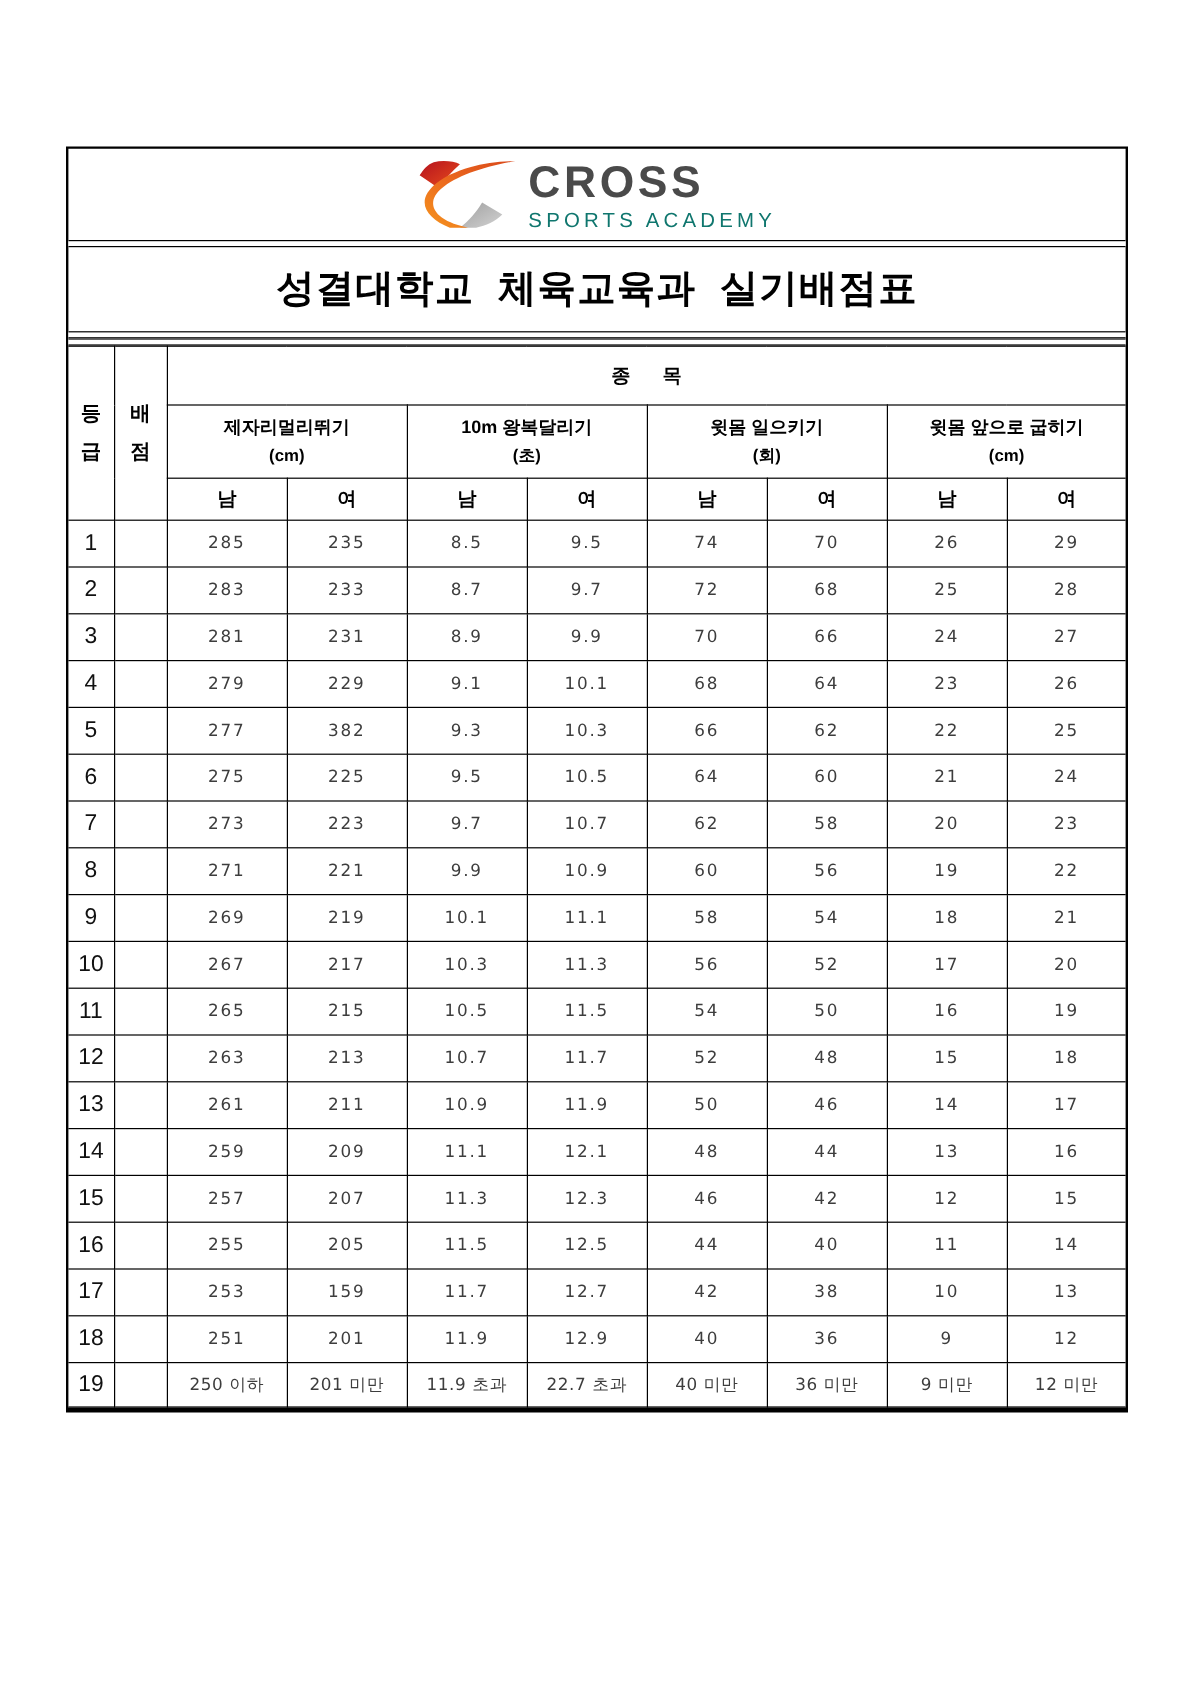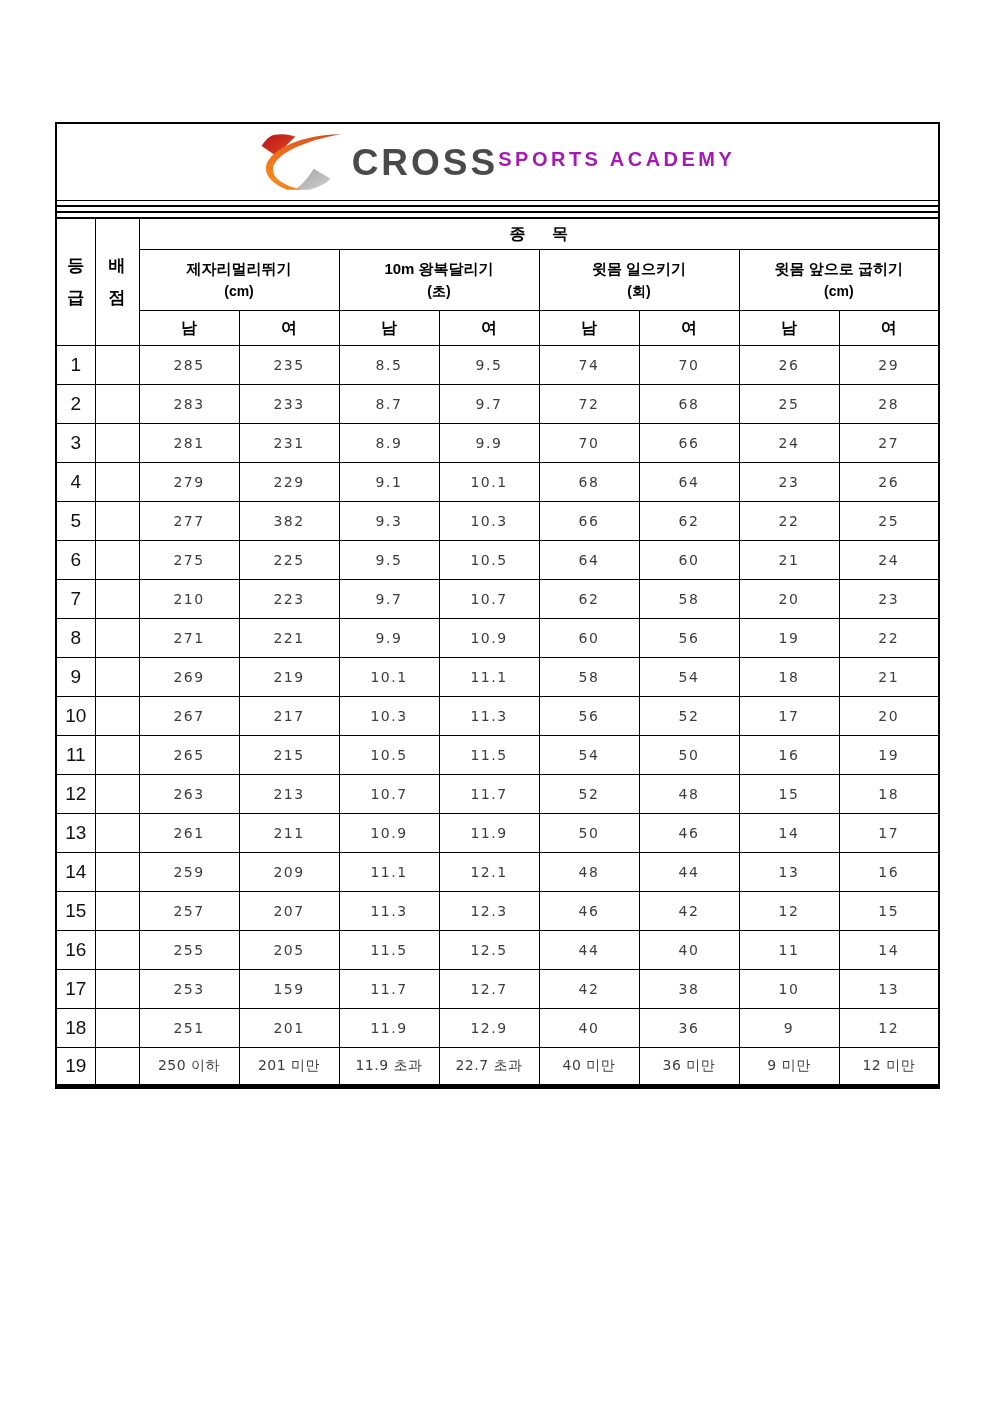--- a/index.html
+++ b/index.html
@@ -18,28 +18,28 @@
     border-bottom-width: 4px;
     background: #fff;
   }
   
   .logo-row {
     height: 76px;
     display: flex; align-items: center; justify-content: center;
   }
   .logo { display: flex; align-items: center; gap: 8px; }
   .logo-mark { width: 84px; height: 62px; flex: 0 0 auto; }
-  .logo-text { display: flex; flex-direction: row; line-height: 1; }
+  .logo-text { display: flex; flex-direction: column; line-height: 1; }
   .logo-brand {
     font-size: 37px; font-weight: bold; letter-spacing: 3px;
     color: #4a4a4a;
   }
   .logo-sub {
-    font-size: 20px; font-weight: bold; letter-spacing: 3.5px;
-    color: #a21caf; margin-top: 5px;
+    font-size: 17px; font-weight: normal; letter-spacing: 3.5px;
+    color: #0f766e; margin-top: 5px;
   }
   
   .dsep {
     height: 6px;
     border-top: 1px solid #000;
     border-bottom: 1px solid #000;
     background: #fff;
   }
   
   .title-row {
@@ -59,21 +59,21 @@
     height: 45px;
     font-family: "Liberation Serif", serif;
     font-size: 23px; font-weight: bold;
   }
   
   .main thead td { font-weight: bold; }
   .rowspan-head {
     font-size: 17px; font-weight: bold; line-height: 1.9;
     white-space: pre-line;
   }
-  .category-cell { height: 31px; font-size: 16px; font-weight: bold; white-space: pre; }
+  .category-cell { height: 49px; font-size: 16px; font-weight: bold; white-space: pre; }
   .event-cell { height: 61px; font-size: 15px; font-weight: bold; line-height: 1.5; }
   .event-cell .unit { display: block; font-size: 14px; font-weight: bold; }
   .gender-cell { height: 35px; font-size: 16px; font-weight: bold; }
   .main tbody tr { height: 39px; }
   .main tbody tr:last-child { height: 37px; }
   .g { font-size: 19px; color: #111; }
   .p { }
   .v {
     font-size: 14px; color: #3d3d3d; letter-spacing: 1.5px;
     font-family: "DejaVu Sans", sans-serif;
@@ -112,20 +112,23 @@
       </svg>
       <div class="logo-text">
         <span class="logo-brand">CROSS</span>
         <span class="logo-sub">SPORTS ACADEMY</span>
       </div>
     </div>
   </div>
 
   <div class="dsep"></div>
 
+  <div class="title-row">
+    <span class="doc-title">성결대학교  체육교육과  실기배점표</span>
+  </div>
 
   <div class="dsep"></div>
 
   <table class="summary">
     <colgroup>
         <col style="width:33%">
         <col style="width:34.2%">
         <col style="width:32.8%">
       </colgroup>
     <tbody>
@@ -253,21 +256,21 @@
           <td class="v">9.5</td>
           <td class="v">10.5</td>
           <td class="v">64</td>
           <td class="v">60</td>
           <td class="v">21</td>
           <td class="v" style="border-right: none;">24</td>
         </tr>
         <tr>
           <td class="g" style="border-left: none;">7</td>
           <td class="p"></td>
-          <td class="v">210</td>
+          <td class="v">273</td>
           <td class="v">223</td>
           <td class="v">9.7</td>
           <td class="v">10.7</td>
           <td class="v">62</td>
           <td class="v">58</td>
           <td class="v">20</td>
           <td class="v" style="border-right: none;">23</td>
         </tr>
         <tr>
           <td class="g" style="border-left: none;">8</td>

